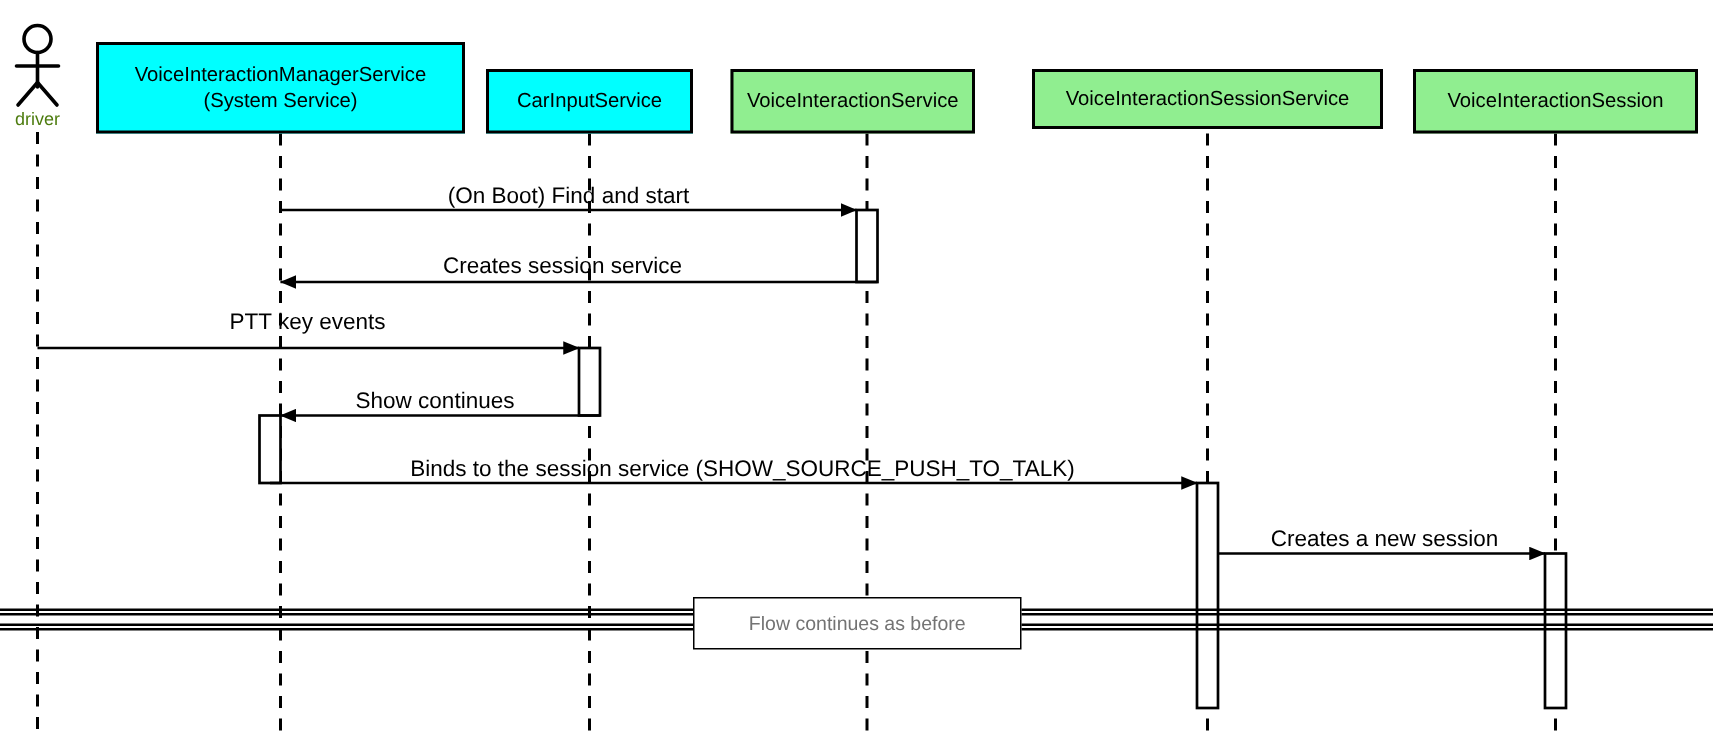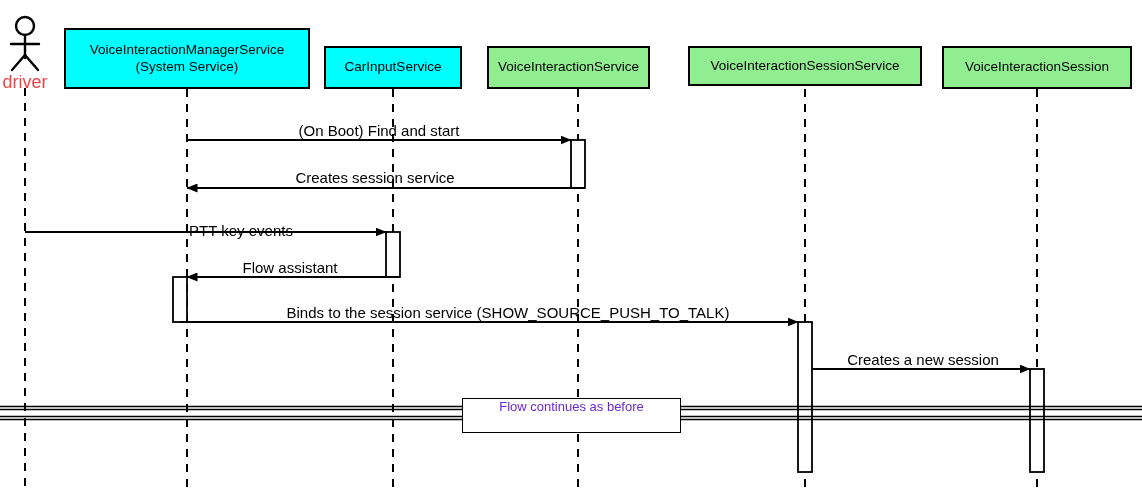--- a/index.html
+++ b/index.html
@@ -41,35 +41,36 @@
   .msg-label {
     position: absolute;
     font-size: 15px;
     color: #000000;
     white-space: nowrap;
     text-align: center;
     transform: translateX(-50%);
   }
   .actor-label {
     position: absolute;
-    font-size: 18px;
-    color: #ef4444;
+    font-size: 12px;
+    color: #4d7c0f;
     white-space: nowrap;
     transform: translateX(-50%);
     text-align: left;
   }
   .divider-box {
     position: absolute;
     box-sizing: border-box;
     border: 1.5px solid #000000;
     background: #ffffff;
     display: flex;
+    align-items: center;
     justify-content: center;
     font-size: 13px;
-    color: #6d28d9;
+    color: #737373;
     white-space: nowrap;
   }
 </style>
 </head>
 <body>
 
 <div id="canvas">
 
   <svg id="diagram-svg" viewBox="0 0 1142 489">
     <defs>
@@ -123,23 +124,23 @@
       <div class="participant-box" style="left: 64px; top: 28px; width: 246px; height: 61px; background: rgb(0, 255, 255);"><span>VoiceInteractionManagerService
 (System Service)</span></div>
       <div class="participant-box" style="left: 324px; top: 46px; width: 138px; height: 43px; background: rgb(0, 255, 255);"><span>CarInputService</span></div>
       <div class="participant-box" style="left: 487px; top: 46px; width: 163px; height: 43px; background: rgb(144, 238, 144);"><span>VoiceInteractionService</span></div>
       <div class="participant-box" style="left: 688px; top: 46px; width: 234px; height: 40px; background: rgb(144, 238, 144);"><span>VoiceInteractionSessionService</span></div>
       <div class="participant-box" style="left: 942px; top: 46px; width: 190px; height: 43px; background: rgb(144, 238, 144);"><span>VoiceInteractionSession</span></div>
     </div>
   <div id="label-layer">
       <div class="msg-label" style="left: 379px; top: 122px;">(On Boot) Find and start</div>
       <div class="msg-label" style="left: 375px; top: 169px;">Creates session service</div>
-      <div class="msg-label" style="left: 205px; top: 222px; margin-left: 36px;">PTT key events</div>
-      <div class="msg-label" style="left: 290px; top: 259px;">Flow assistant</div>
-      <div class="msg-label" style="left: 495px; top: 304px; margin-left: 13px;">Binds to the session service (SHOW_SOURCE_PUSH_TO_TALK)</div>
+      <div class="msg-label" style="left: 205px; top: 206px;">PTT key events</div>
+      <div class="msg-label" style="left: 290px; top: 259px;">Show continues</div>
+      <div class="msg-label" style="left: 495px; top: 304px;">Binds to the session service (SHOW_SOURCE_PUSH_TO_TALK)</div>
       <div class="msg-label" style="left: 923px; top: 351px;">Creates a new session</div>
     </div>
 
   <div class="actor-label" style="left: 25px; top: 72px;">driver</div>
 
   <div class="divider-box" style="left: 462px; top: 398px; width: 219px; height: 35px;">
     <span>Flow continues as before</span>
   </div>
 
 </div>

